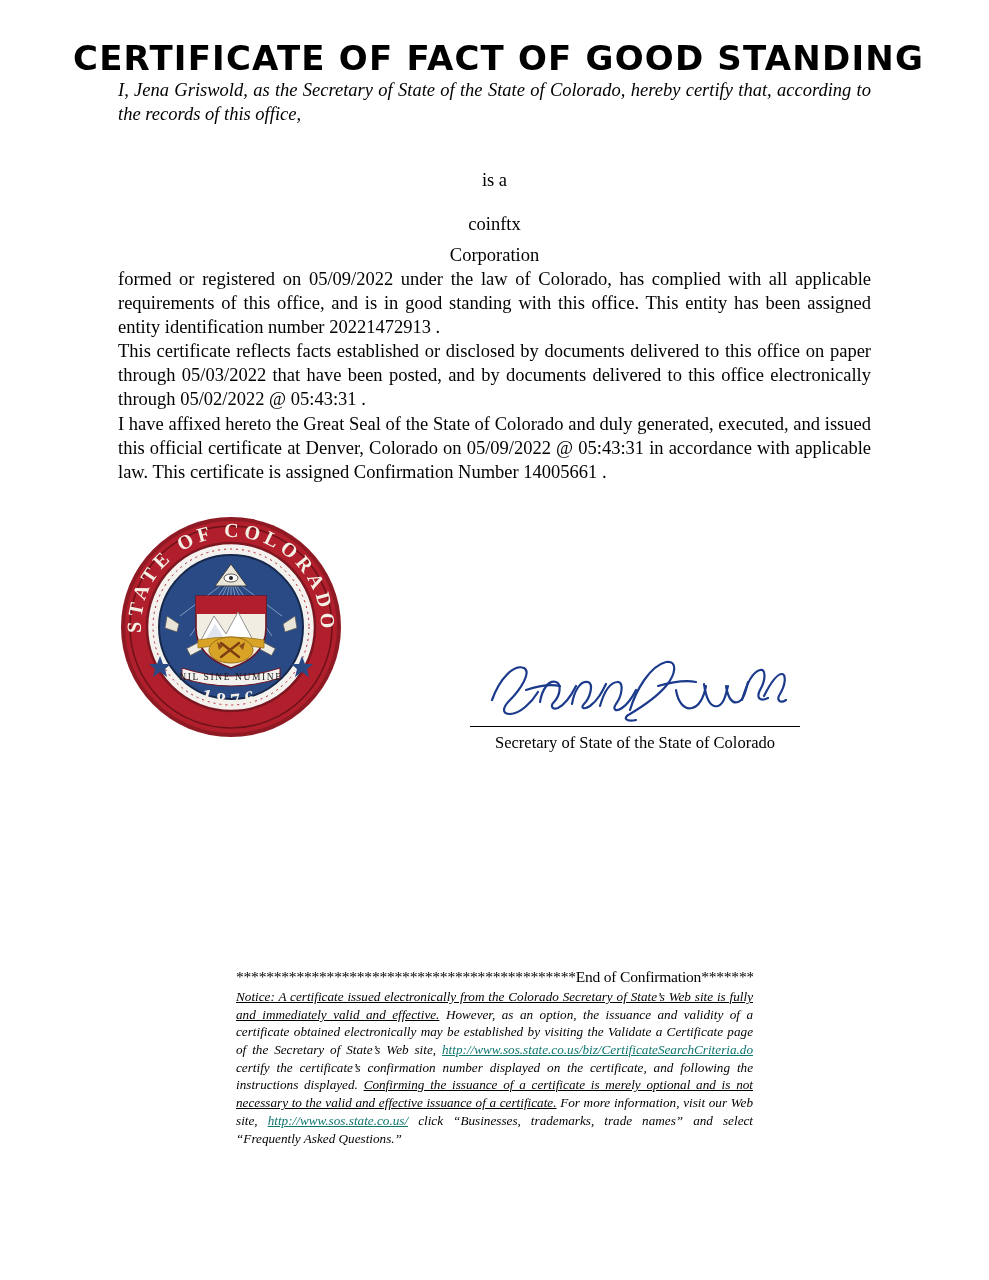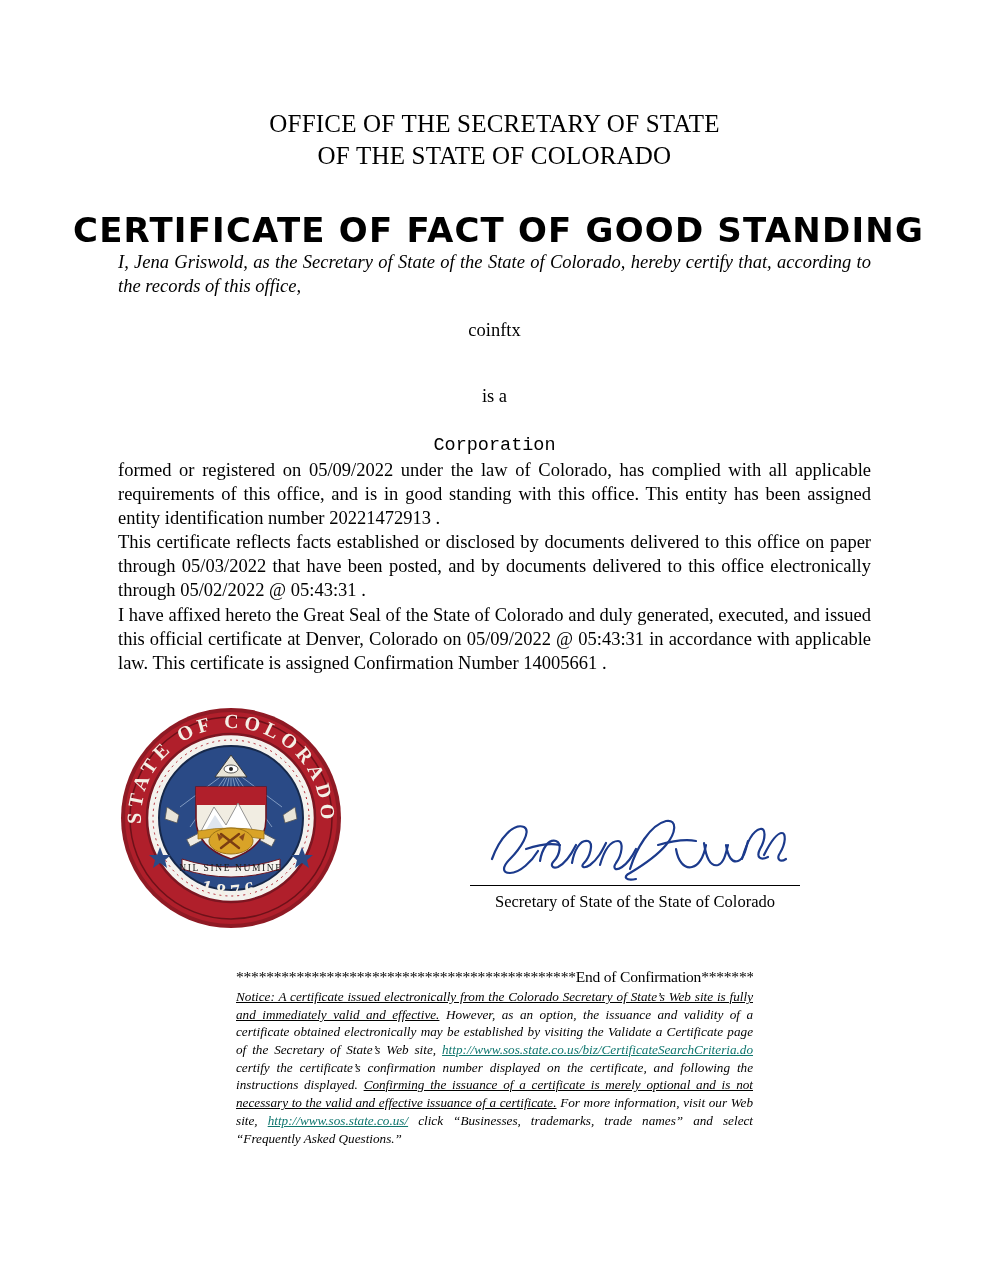--- a/index.html
+++ b/index.html
@@ -56,22 +56,21 @@
     font-size: 18.5px;
     line-height: 1.30;
   }
   .entity-name {
     margin-top: 20px;
   }
   .isa {
     margin-top: 42px;
   }
   .entity-type {
-    margin-top: 26px;
-    font-family: Liberation Mono, monospace;
+    margin-top: 7px;
   }
   .formed {
     margin-top: 13px;
   }
   .reflects {
     margin-top: 25px;
   }
   .affixed {
     margin-top: 26px;
   }
@@ -83,21 +82,21 @@
   .seal {
     position: absolute;
     left: 120px;
     top: 10px;
     width: 222px;
     height: 222px;
   }
   .sig-block {
     position: absolute;
     left: 470px;
-    top: 124px;
+    top: 156px;
     width: 330px;
   }
   .signature {
     height: 62px;
     position: relative;
   }
   .sig-svg {
     position: absolute;
     left: 10px;
     top: -6px;
@@ -138,34 +137,30 @@
     color: #0f766e;
     text-decoration: underline;
     font-style: italic;
   }
 </style>
 </head>
 <body>
 
 <div class="page">
 
-  <div class="header-block">
-    <div class="header-line">OFFICE OF THE SECRETARY OF STATE</div>
-    <div class="header-line">OF THE STATE OF COLORADO</div>
-  </div>
 
   <div class="cert-title">CERTIFICATE OF FACT OF GOOD STANDING</div>
 
   <div class="body-wrap">
 
     <p class="para intro">I, Jena Griswold, as the Secretary of State of the State of Colorado, hereby certify that, according to the records of this office,</p>
 
+    <div class="centered-line isa">is a</div>
+
     <div class="centered-line entity-name">coinftx</div>
-
-    <div class="centered-line isa">is a</div>
 
     <div class="centered-line entity-type">Corporation</div>
 
     <p class="para formed">formed or registered on 05/09/2022   under the law of Colorado, has complied with all applicable requirements of this office, and is in good standing with this office.  This entity has been assigned entity identification number  20221472913 .</p>
 
     <p class="para reflects">This certificate reflects facts established or disclosed by documents delivered to this office on paper through  05/03/2022  that have been posted, and by documents delivered to this office electronically through  05/02/2022 @ 05:43:31 .</p>
 
     <p class="para affixed">I have affixed hereto the Great Seal of the State of Colorado and duly generated, executed, and issued this official certificate at Denver, Colorado on 05/09/2022  @  05:43:31   in accordance with applicable law. This certificate is assigned Confirmation Number 14005661           .</p>
 
   </div>

